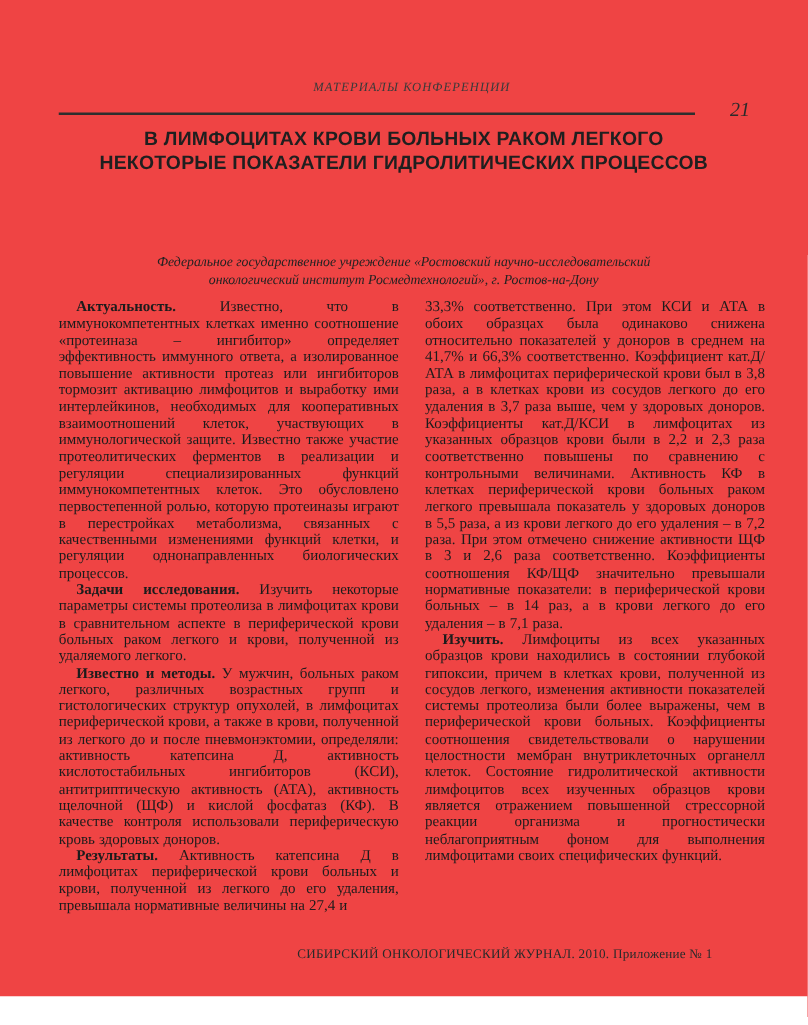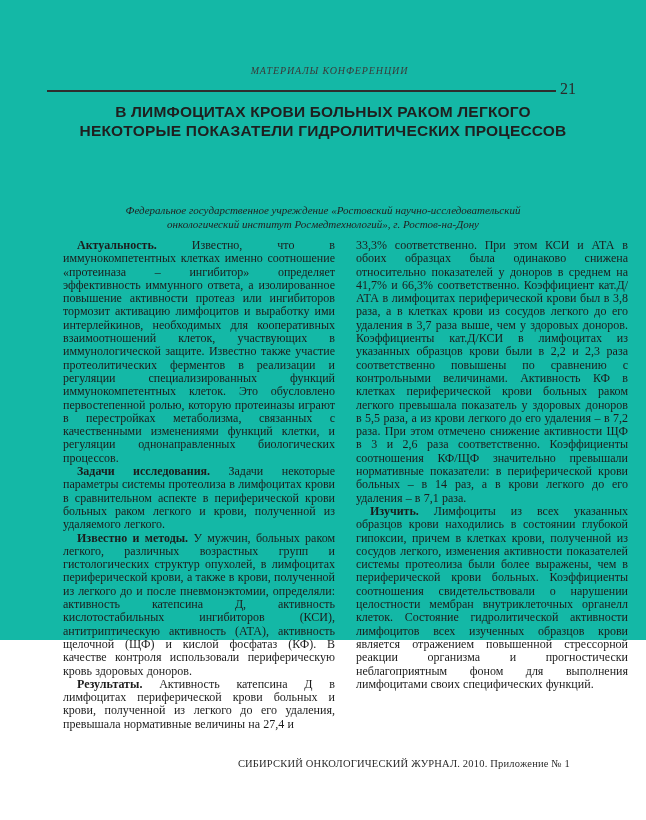--- a/index.html
+++ b/index.html
@@ -4,38 +4,38 @@
 <style>
   html,body{margin:0;padding:0;}
   body{
     width:646px;height:820px;
     background:#ffffff;
     font-family:"Liberation Serif", serif;
     color:#1c1c1c;
     position:relative;
     overflow:hidden;
   }
-  .page{position:absolute;left:0;top:0;width:646px;height:640px;background:#14b8a6;}
+  .page{position:absolute;left:0;top:0;width:646px;height:797px;background:#ef4444;}
 
   
   .running-head{
     position:absolute;left:47px;top:65px;width:565px;
     text-align:center;
     font-style:italic;
     font-size:10px;letter-spacing:0.9px;
     color:#3a3a3a;
   }
   .header-rule{
     position:absolute;left:47px;top:90px;width:509px;height:2px;
     background:#2e2e2e;
   }
   .page-number{
     position:absolute;left:560px;top:80px;width:40px;
-    font-size:16px;color:#2b2b2b;
-    text-align:left;
+    font-style:italic;font-size:16px;color:#2b2b2b;
+    text-align:right;
   }
 
   
   .article-title{
     position:absolute;left:30px;top:102px;width:586px;
     text-align:center;
     font-family:"Liberation Sans", sans-serif;
     font-weight:bold;
     font-size:15.5px;line-height:19px;letter-spacing:0.2px;
     color:#1f1f1f;
@@ -52,21 +52,21 @@
     position:absolute;left:30px;top:203px;width:586px;
     text-align:center;
     font-style:italic;
     font-size:11px;line-height:14px;
     color:#222;
   }
 
   
   .columns{
     position:absolute;left:47px;top:239px;width:565px;
-    display:flex;gap:21px;margin-left:16px;
+    display:flex;gap:21px;
   }
   .col{width:276px;}
   .col p{
     margin:0;
     font-size:12px;line-height:13.3px;
     text-align:justify;
     text-indent:14px;
     hyphens:auto;
     -webkit-hyphens:auto;
     word-spacing:0.2px;
@@ -106,21 +106,21 @@
 
   <div class="columns">
 
     <div class="col">
       <p>
         <b>Актуальность.</b>
         <span>Известно, что в иммунокомпетентных клетках именно соотношение «протеиназа – ингибитор» определяет эффективность иммунного ответа, а изолированное повышение активности протеаз или ингибиторов тормозит активацию лимфоцитов и выработку ими интерлейкинов, необходимых для кооперативных взаимоотношений клеток, участвующих в иммунологической защите. Известно также участие протеолитических ферментов в реализации и регуляции специализированных функций иммунокомпетентных клеток. Это обусловлено первостепенной ролью, которую протеиназы играют в перестройках метаболизма, связанных с качественными изменениями функций клетки, и регуляции однонаправленных биологических процессов.</span>
       </p>
       <p>
         <b>Задачи исследования.</b>
-        <span>Задачи некоторые параметры системы протеолиза в лимфоцитах крови в сравнительном аспекте в периферической крови больных раком легкого и крови, полученной из удаляемого легкого.</span>
+        <span>Изучить некоторые параметры системы протеолиза в лимфоцитах крови в сравнительном аспекте в периферической крови больных раком легкого и крови, полученной из удаляемого легкого.</span>
       </p>
       <p>
         <b>Известно и методы.</b>
         <span>У мужчин, больных раком легкого, различных возрастных групп  и гистологических структур опухолей, в лимфоцитах периферической крови, а также в крови, полученной из легкого до и после пневмонэктомии, определяли: активность катепсина Д, активность кислотостабильных ингибиторов (КСИ), антитриптическую активность (АТА), активность щелочной (ЩФ) и кислой фосфатаз (КФ). В качестве контроля использовали периферическую кровь здоровых доноров.</span>
       </p>
       <p>
         <b>Результаты.</b>
         <span>Активность катепсина Д в лимфоцитах периферической крови больных и крови, полученной из легкого до его удаления, превышала нормативные величины на 27,4 и</span>
       </p>
     </div>

